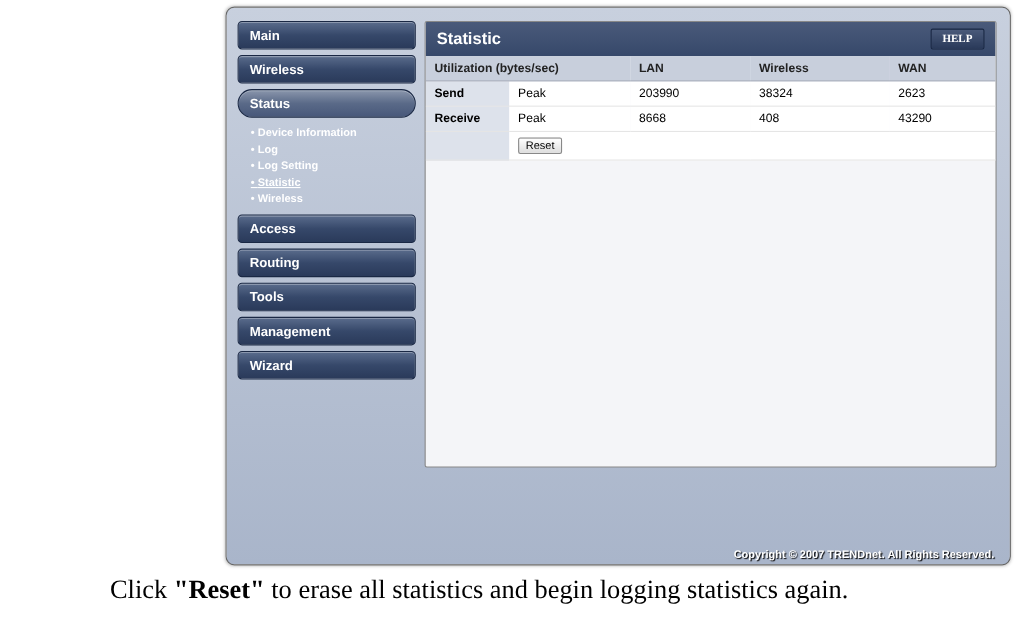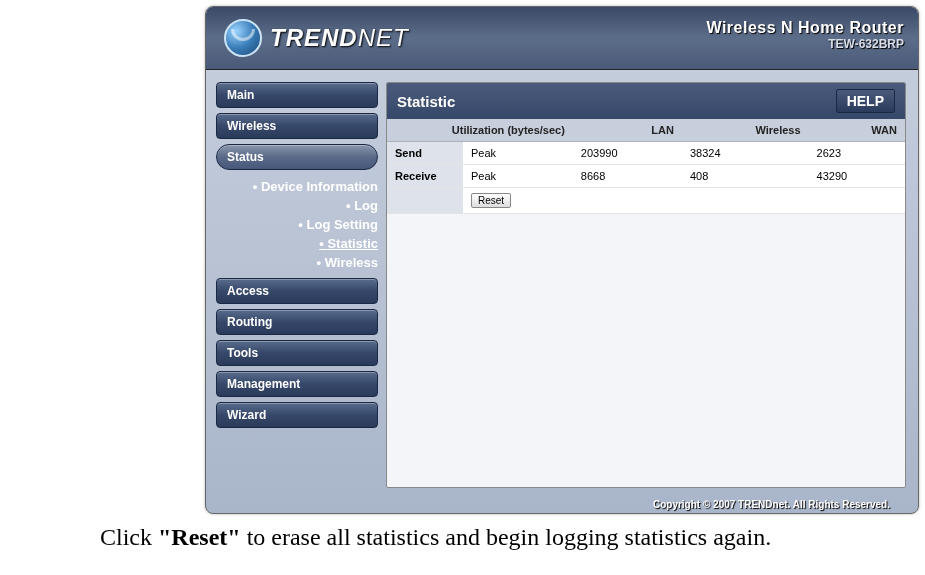--- a/index.html
+++ b/index.html
@@ -106,25 +106,24 @@
   }
   .nav-btn.active {
     background: linear-gradient(to bottom, #8a96ac 0%, #5a6a88 50%, #48587a 100%);
     border-radius: 13px;
   }
   .sub-items {
     padding: 2px 0 6px 12px;
   }
   .sub-item {
     color: #fff;
-    font-size: 13px;
+    font-size: 10px;
     font-weight: bold;
     padding: 2px 0;
     cursor: pointer;
-    text-align: right;
   }
   .sub-item::before {
     content: "• ";
   }
   .sub-item.current { text-decoration: underline; }
   .content {
     flex: 1;
     background: #f4f5f8;
     margin: 12px 12px 8px 0;
     border: 1px solid #888;
@@ -138,34 +137,35 @@
     font-size: 15px;
     font-weight: bold;
     display: flex;
     justify-content: space-between;
     align-items: center;
   }
   .help-btn {
     background: linear-gradient(to bottom, #4a5a7a 0%, #2a3a5a 100%);
     border: 1px solid #1a2844;
     color: #fff;
-    font-size: 14px;
+    font-size: 10px;
     font-weight: bold;
     padding: 3px 10px;
     border-radius: 2px;
     cursor: pointer;
+    font-family: Liberation Serif, serif;
   }
   table.stats {
     width: 100%;
     border-collapse: collapse;
     font-size: 11px;
   }
   table.stats th {
     background: #c8cfdc;
-    text-align: right;
+    text-align: left;
     padding: 5px 8px;
     font-weight: bold;
     color: #222;
     border-bottom: 1px solid #aab0bc;
   }
   table.stats td {
     padding: 5px 8px;
     background: #fff;
     border-bottom: 1px solid #e5e5e5;
   }
@@ -179,53 +179,41 @@
     font-size: 10px;
     padding: 1px 6px;
     border: 1px solid #888;
     background: linear-gradient(to bottom, #fff, #ddd);
     border-radius: 2px;
     cursor: pointer;
   }
   .footer {
     position: absolute;
     bottom: 3px;
-    right: 28px;
+    right: 14px;
     color: #fff;
     font-size: 10px;
     font-weight: bold;
     text-shadow: 1px 1px 1px #000;
   }
   .instruction {
     position: absolute;
     left: 100px;
     top: 524px;
     font-family: "Times New Roman", serif;
     font-size: 24px;
     color: #000;
   }
   .instruction b { font-weight: bold; }
 </style>
 </head>
 <body>
 
 <div class="router-panel">
 
-  <div class="header">
-    <div class="logo-wrap">
-      <div class="logo-circle"></div>
-      <div class="logo-text">
-        <span>TREND</span><span class="thin">NET</span>
-      </div>
-    </div>
-    <div class="header-right">
-      <div class="product-name">Wireless N Home Router</div>
-      <div class="product-model">TEW-632BRP</div>
-    </div>
-  </div>
 
   <div class="body-area">
     <div class="sidebar">
       <div class="nav-btn">Main</div>
       <div class="nav-btn">Wireless</div>
       <div class="nav-btn active">Status</div>
       <div class="sub-items">
         <div class="sub-item">Device Information</div>
         <div class="sub-item">Log</div>
         <div class="sub-item">Log Setting</div>

